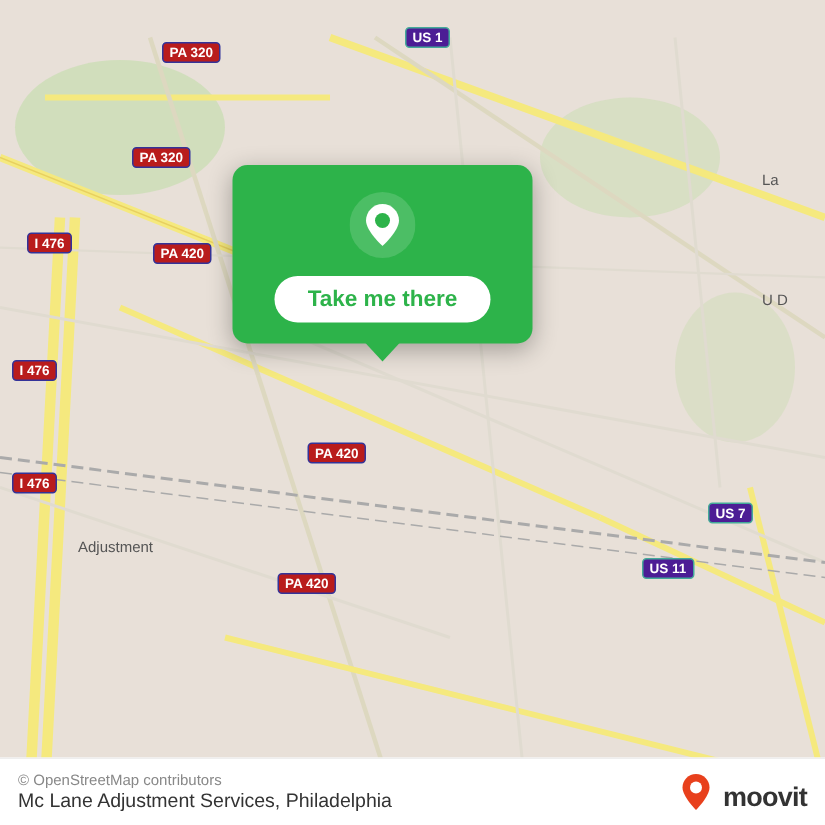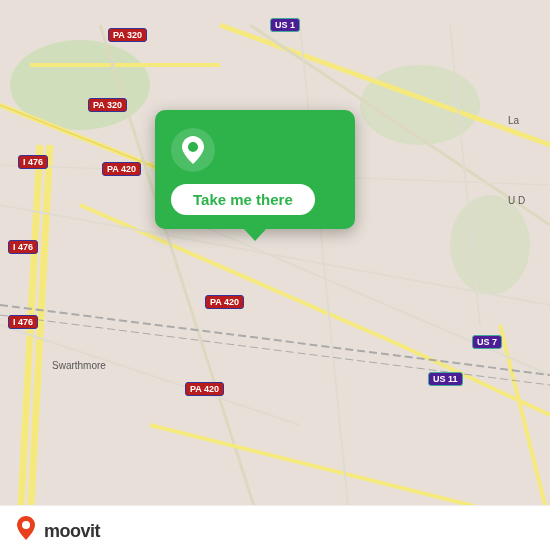--- a/index.html
+++ b/index.html
@@ -33,21 +33,21 @@
     .location-card {
       position: absolute;
       top: 110px;
       left: 155px;
       width: 200px;
       background: #2db34a;
       border-radius: 10px;
       padding: 18px 16px 14px 16px;
       display: flex;
       flex-direction: column;
-      align-items: flex-start;
+      align-items: center;
       box-shadow: 0 4px 16px rgba(0,0,0,0.3);
       z-index: 10;
     }
 
     .location-card::after {
       content: '';
       position: absolute;
       bottom: -12px;
       left: 50%;
       transform: translateX(-50%);
@@ -211,35 +211,39 @@
   <div class="road-label blue" style="top:240px;left:8px">I 476</div>
   <div class="road-label blue" style="top:315px;left:8px">I 476</div>
   <div class="road-label blue" style="top:295px;left:205px">PA 420</div>
   <div class="road-label blue" style="top:382px;left:185px">PA 420</div>
   <div class="road-label green" style="top:335px;left:472px">US 7</div>
   <div class="road-label green" style="top:372px;left:428px">US 11</div>
   <div class="place-label" style="top:115px;left:508px">La</div>
   <div class="place-label" style="top:195px;left:508px">U
 D</div>
 
-  <div class="place-label" style="top:360px;left:52px">Swarthmore</div>
+  <div class="place-label" style="top:360px;left:52px">Adjustment</div>
 
   <div class="location-card">
 
     <svg class="pin-icon" viewBox="0 0 44 44">
       <circle cx="22" cy="22" r="22" fill="rgba(255,255,255,0.15)"></circle>
 
       <path d="M22 8 C16 8 11 13 11 19 C11 26 22 36 22 36 C22 36 33 26 33 19 C33 13 28 8 22 8 Z" fill="white"></path>
       <circle cx="22" cy="19" r="5" fill="#2db34a"></circle>
     </svg>
 
     <button class="take-me-btn">Take me there</button>
   </div>
 
   <div class="bottom-bar">
+    <div class="bottom-bar-left">
+      <span class="bottom-bar-credit">© OpenStreetMap contributors</span>
+      <span class="bottom-bar-title">Mc Lane Adjustment Services, Philadelphia</span>
+    </div>
     <div class="moovit-logo">
 
       <svg class="moovit-pin" viewBox="0 0 28 28">
         <path d="M14 2 C9 2 5 6 5 11 C5 17 14 26 14 26 C14 26 23 17 23 11 C23 6 19 2 14 2 Z" fill="#e8401c"></path>
         <circle cx="14" cy="11" r="4" fill="white"></circle>
       </svg>
       <span class="moovit-text">moovit</span>
     </div>
   </div>
 

